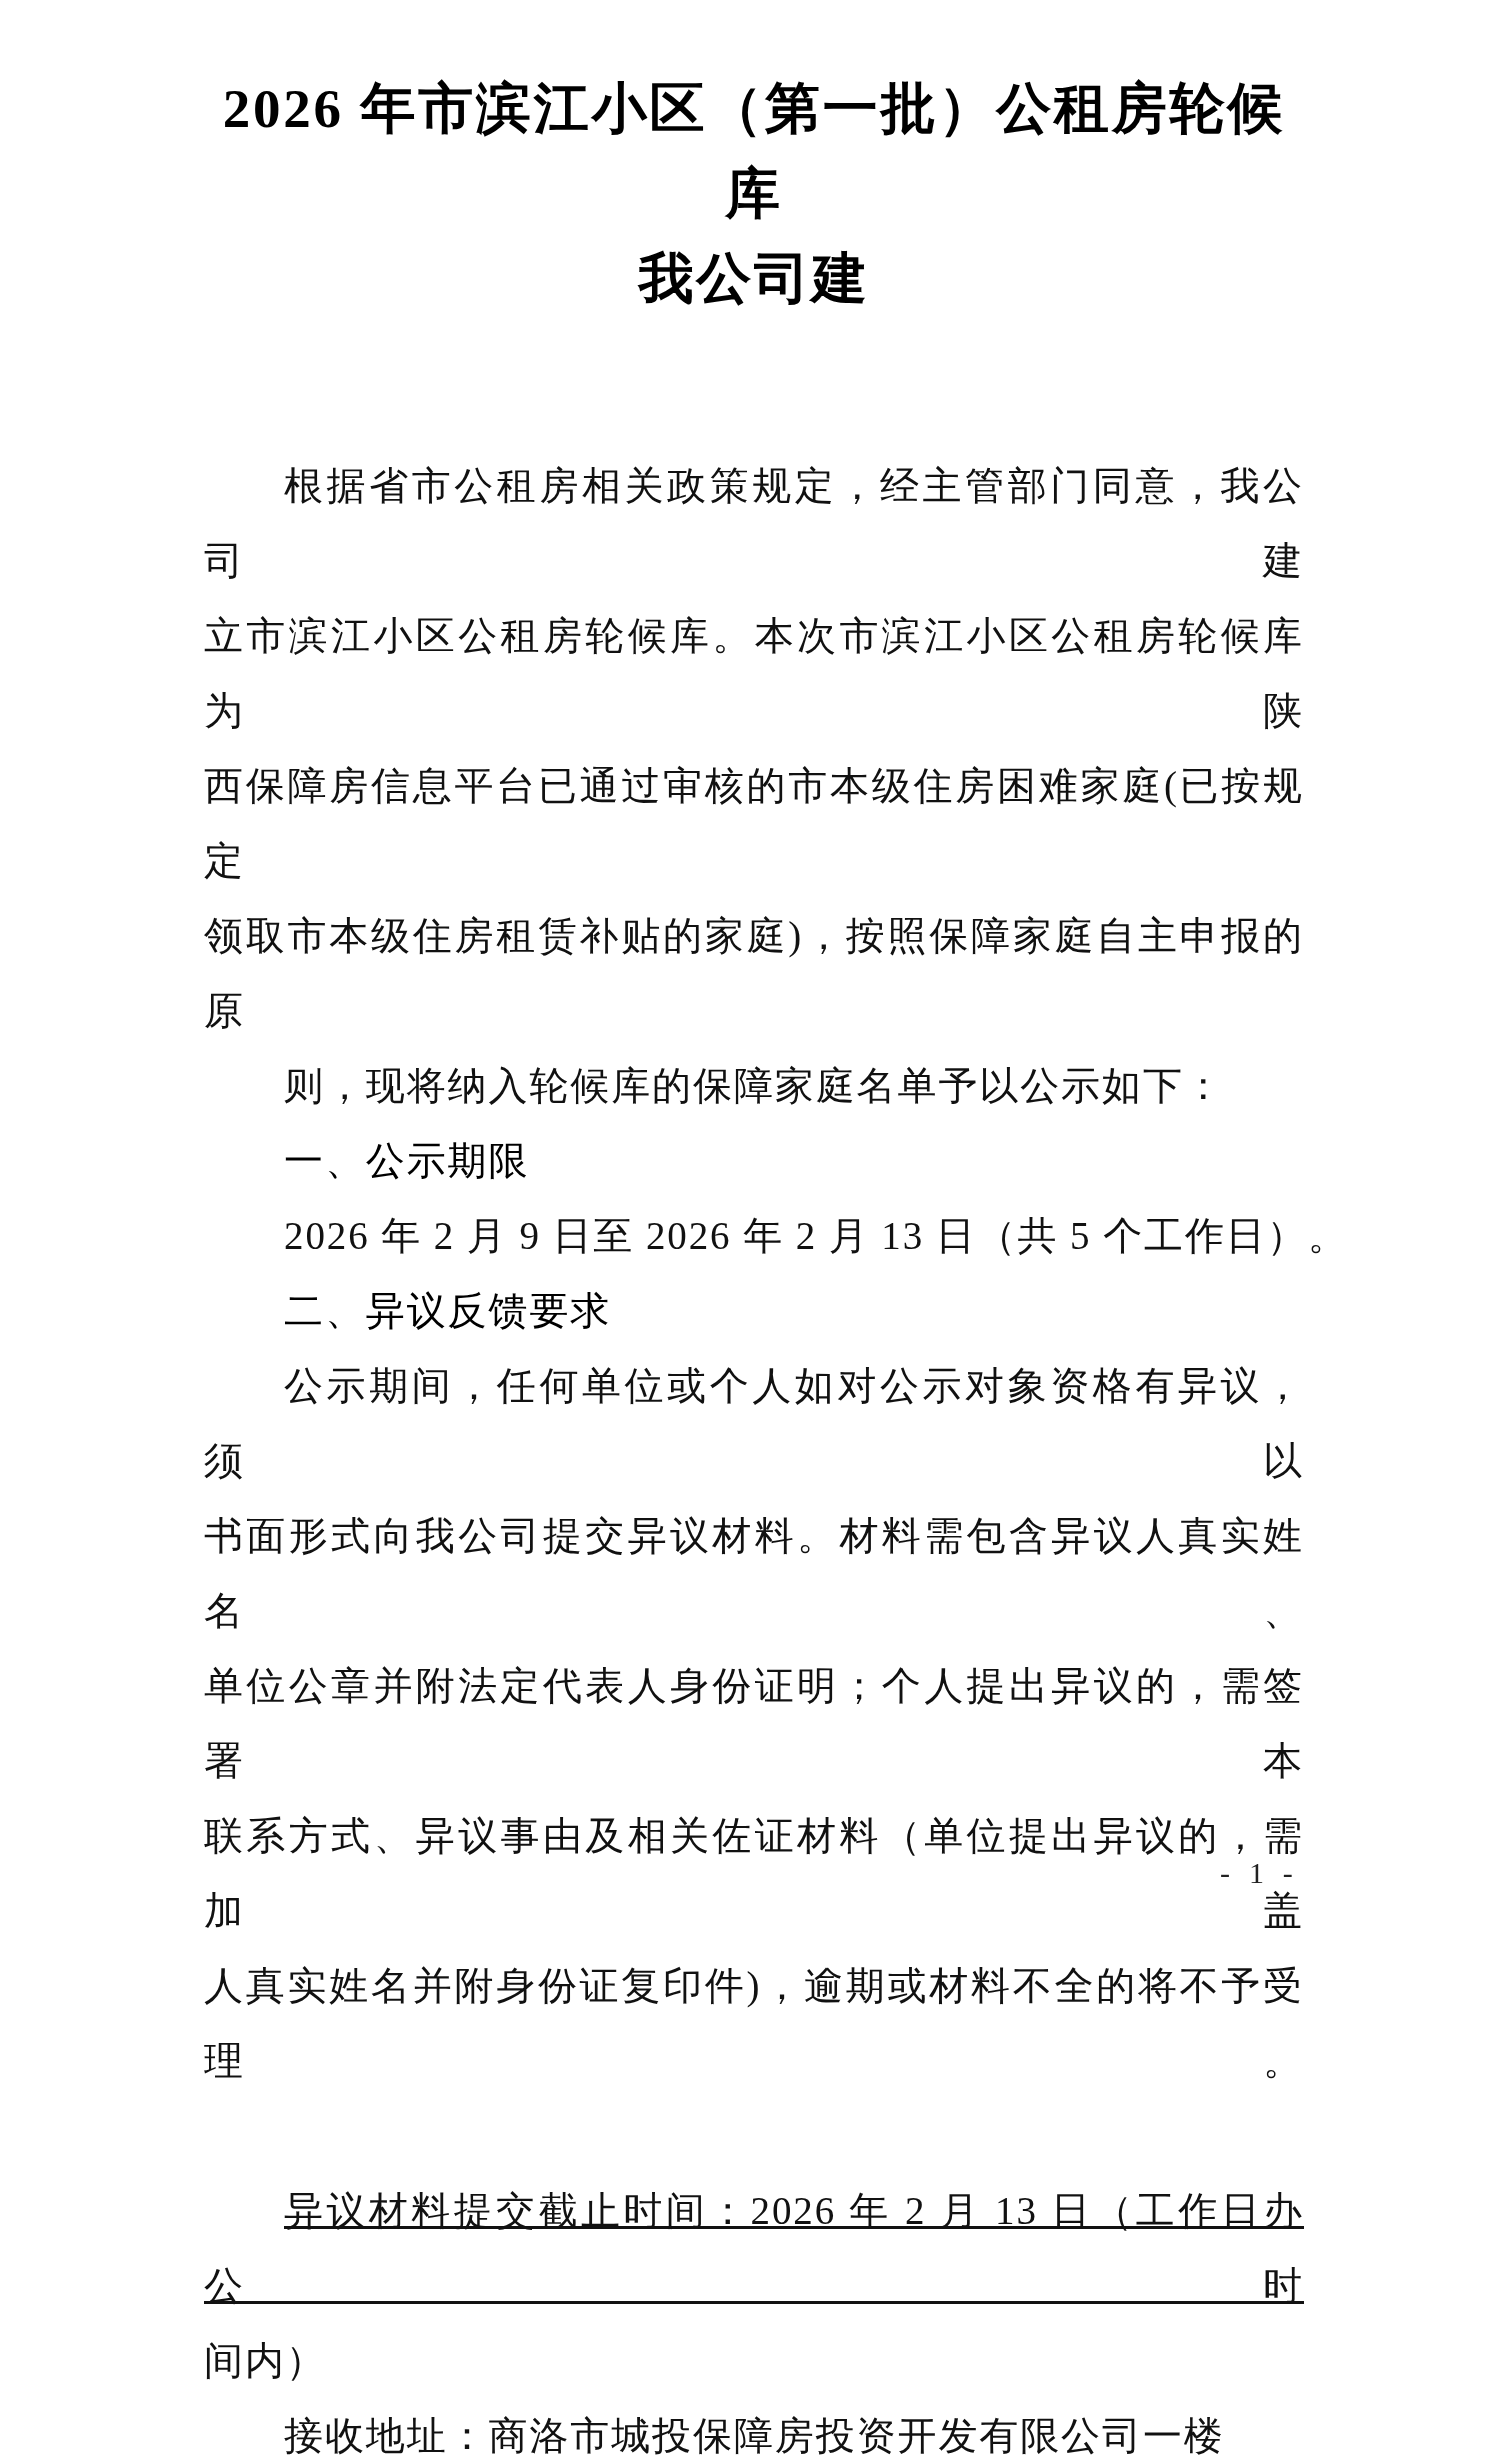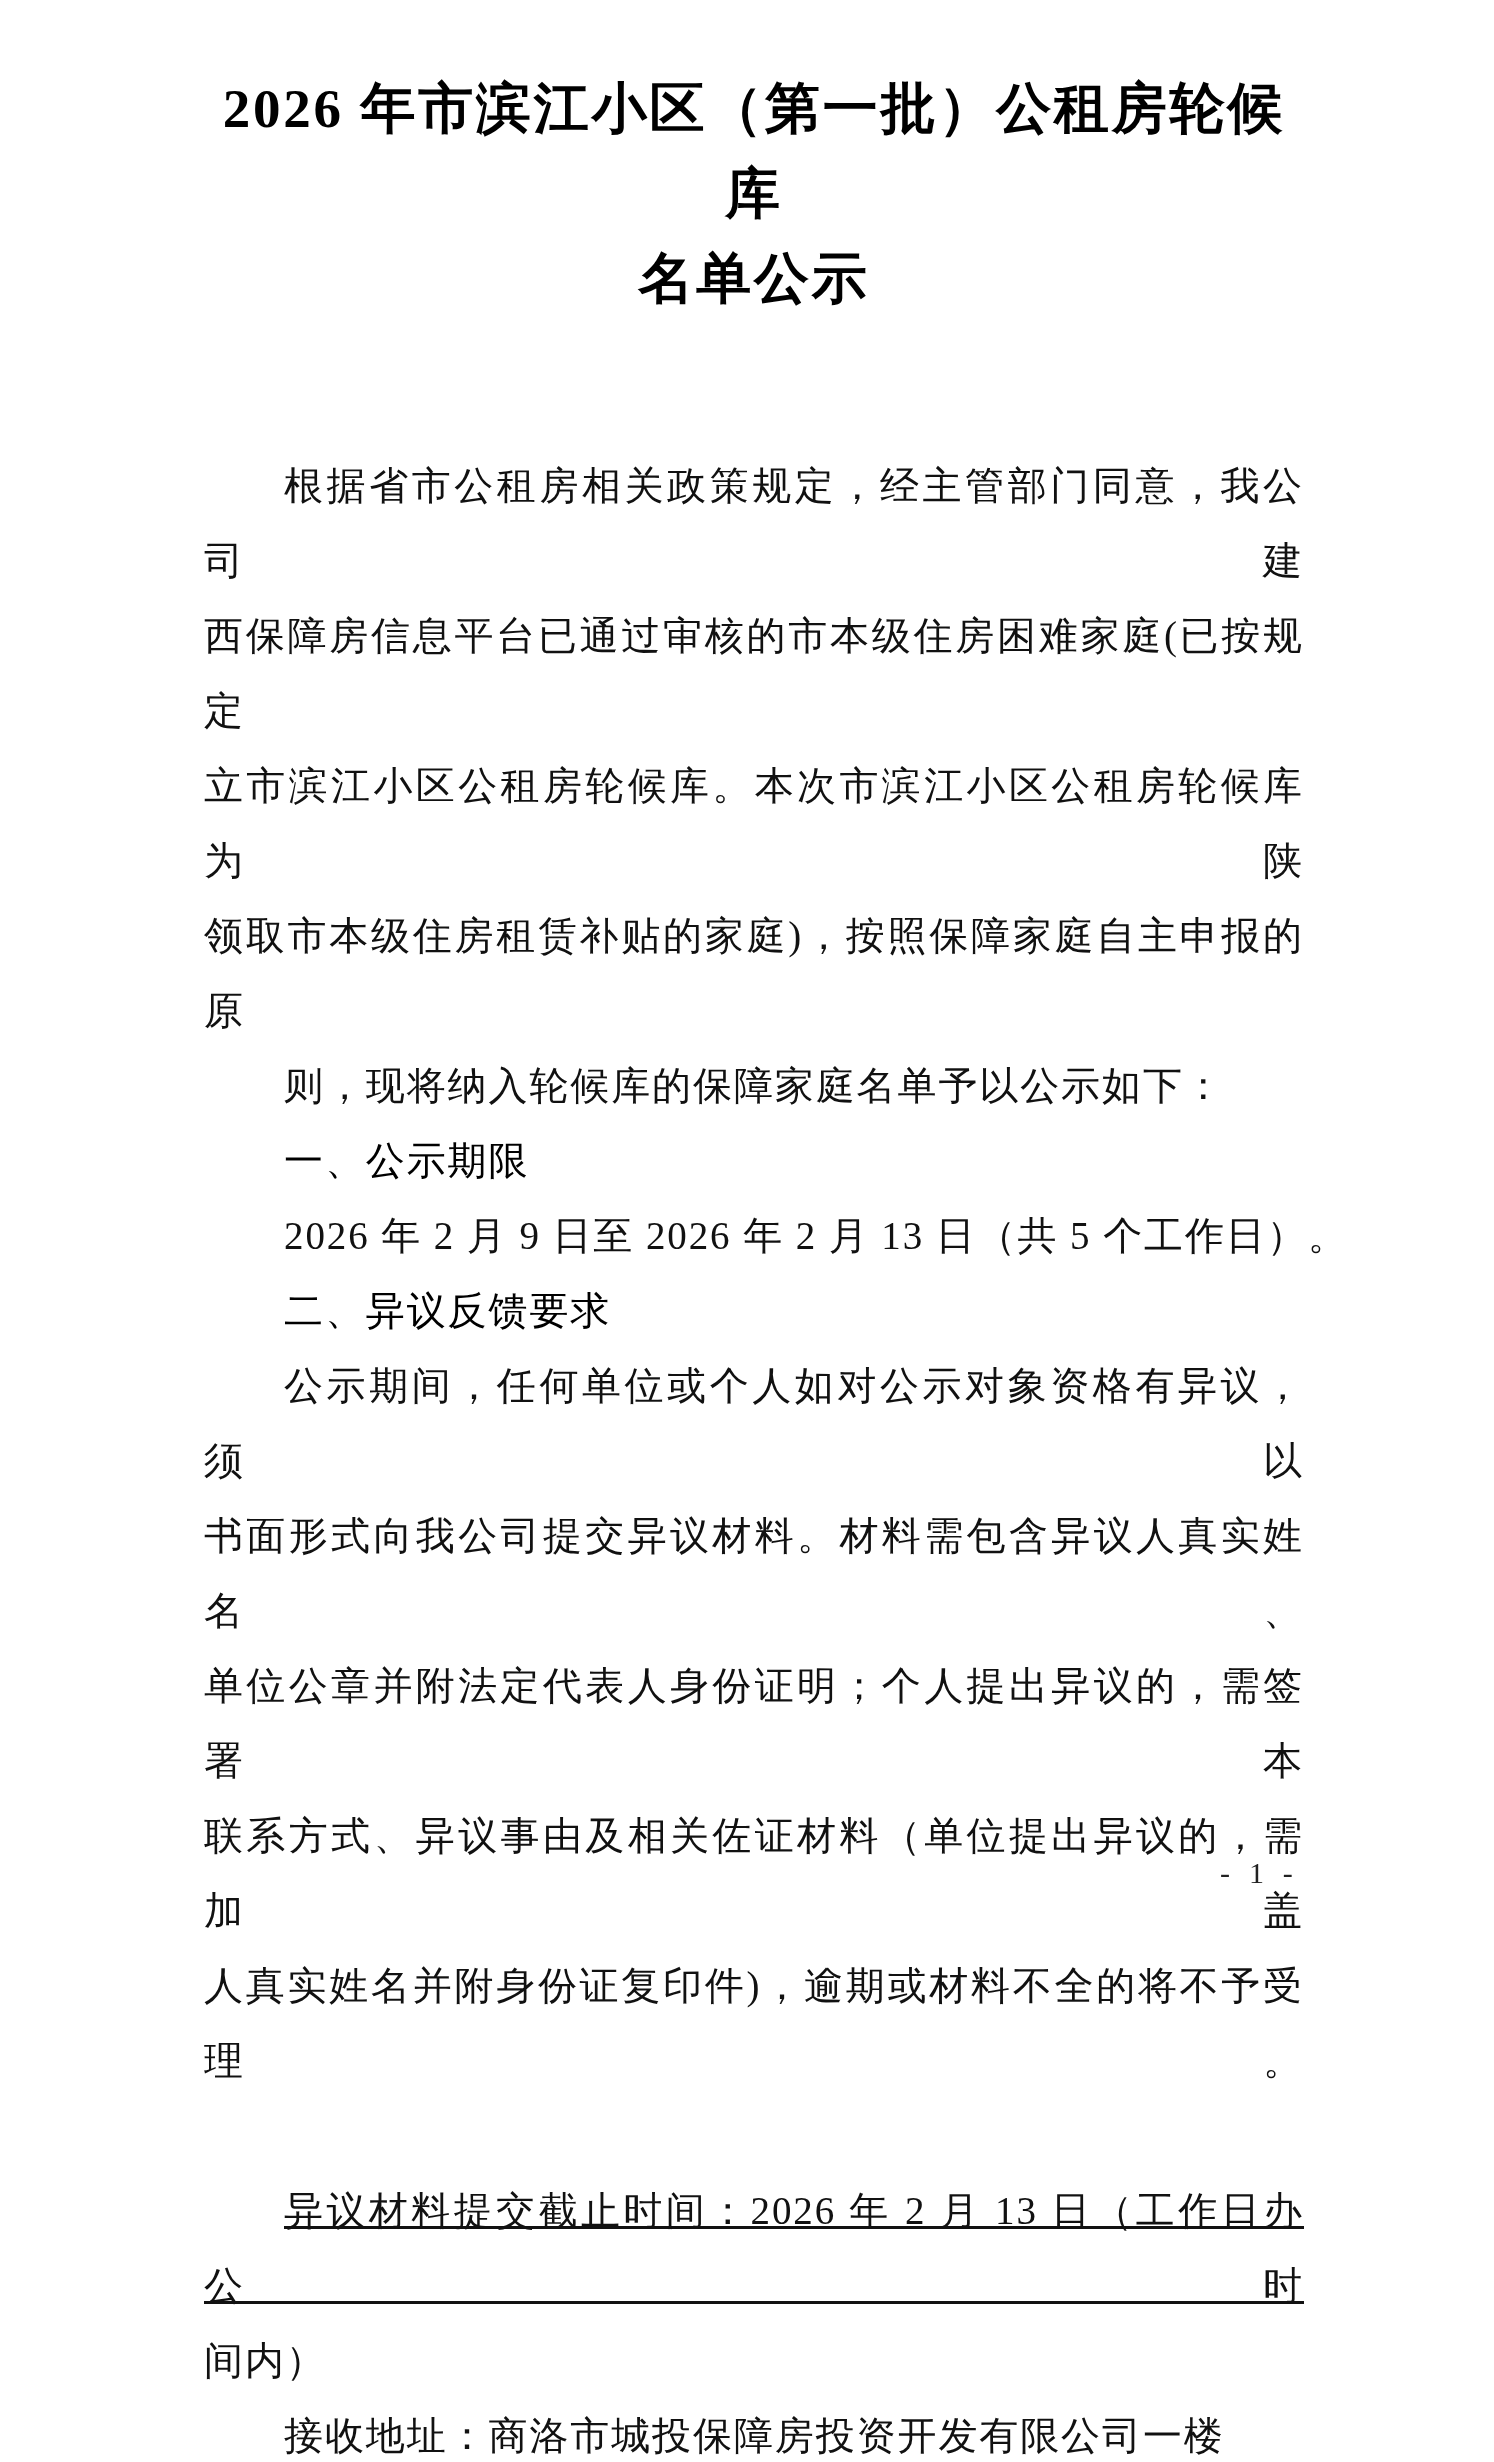--- a/index.html
+++ b/index.html
@@ -70,26 +70,26 @@
 </style>
 </head>
 <body>
 
 <div class="page">
 
   <div class="content">
 
     <div class="title-block">
       <div>2026 年市滨江小区（第一批）公租房轮候库</div>
-      <div>名单公示</div>
+      <div>我公司建</div>
     </div>
 
     <div class="line fill indent para-start">根据省市公租房相关政策规定，经主管部门同意，我公司建</div>
+    <div class="line fill">立市滨江小区公租房轮候库。本次市滨江小区公租房轮候库为陕</div>
     <div class="line fill">西保障房信息平台已通过审核的市本级住房困难家庭(已按规定</div>
-    <div class="line fill">立市滨江小区公租房轮候库。本次市滨江小区公租房轮候库为陕</div>
     <div class="line fill">领取市本级住房租赁补贴的家庭)，按照保障家庭自主申报的原</div>
     <div class="line indent">则，现将纳入轮候库的保障家庭名单予以公示如下：</div>
 
     <div class="line indent heading">一、公示期限</div>
     <div class="line indent">2026 年 2 月 9 日至 2026 年 2 月 13 日（共 5 个工作日）。</div>
     <div class="line indent heading">二、异议反馈要求</div>
 
     <div class="line fill indent">公示期间，任何单位或个人如对公示对象资格有异议，须以</div>
     <div class="line fill">书面形式向我公司提交异议材料。材料需包含异议人真实姓名、</div>
     <div class="line fill">单位公章并附法定代表人身份证明；个人提出异议的，需签署本</div>

